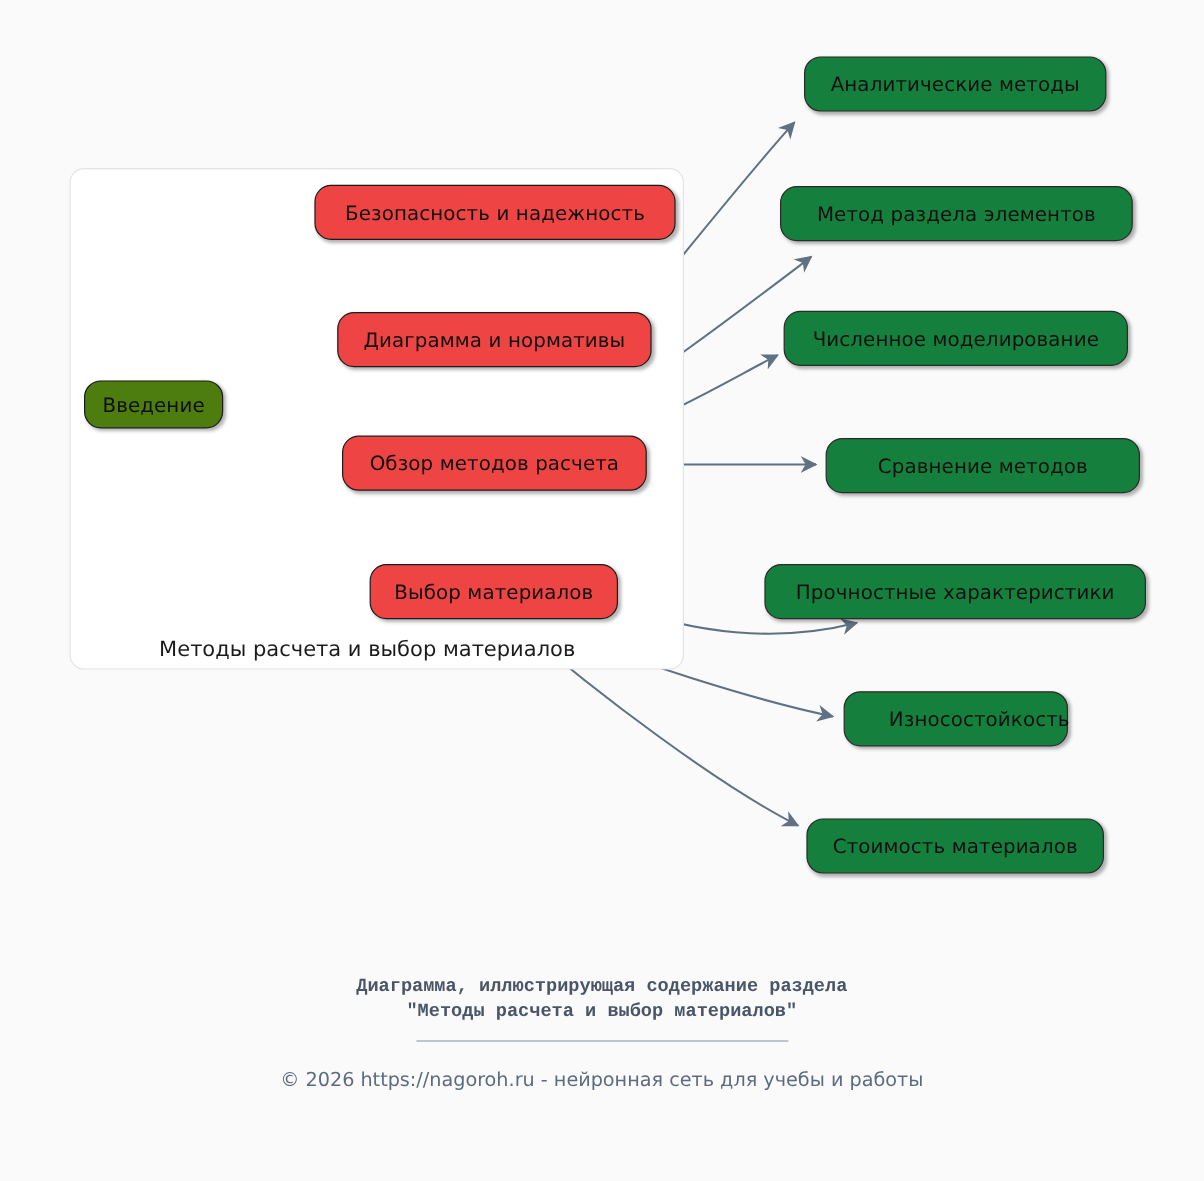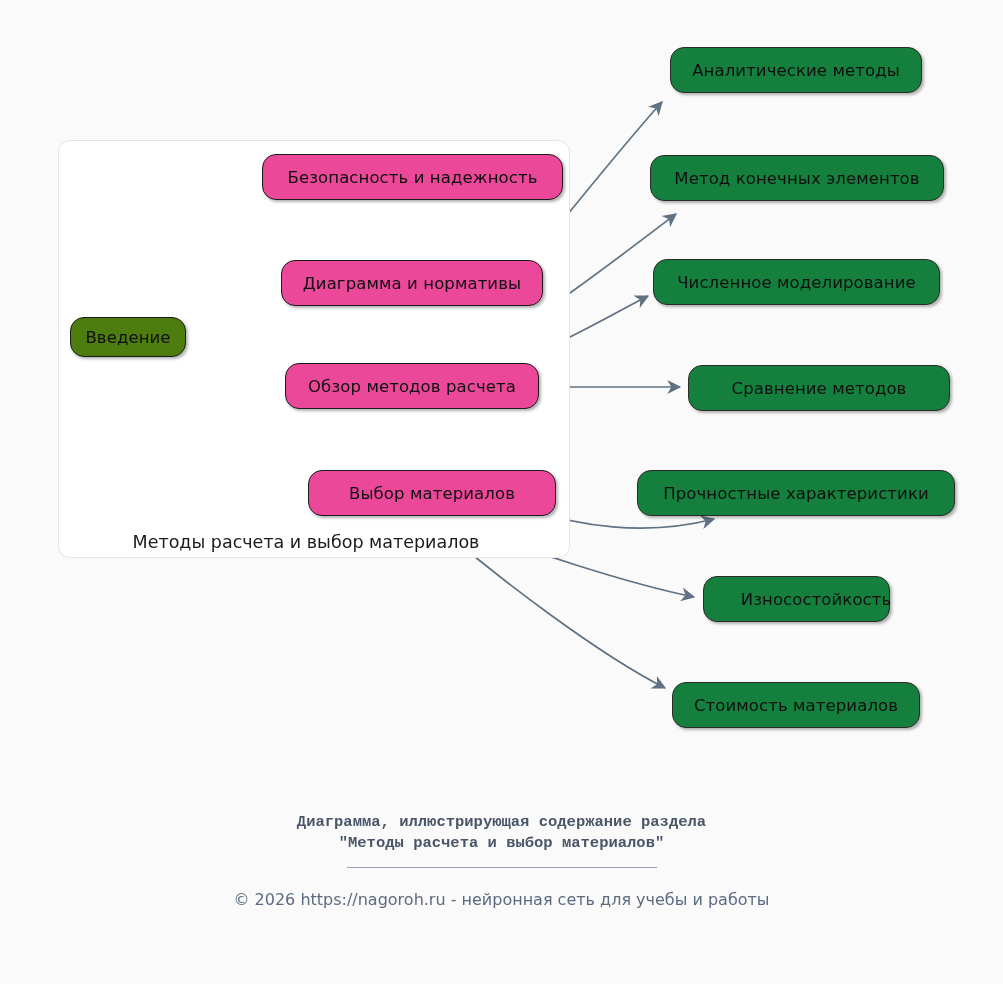--- a/index.html
+++ b/index.html
@@ -50,21 +50,21 @@
     display: flex;
     align-items: center;
     justify-content: center;
     font-size: 16.5px;
     color: #101010;
     white-space: nowrap;
     box-shadow: 2px 2px 3px rgba(0,0,0,0.30);
     letter-spacing: 0.1px;
   }
   .node.root   { background: #4d7c0f; }
-  .node.branch { background: #ec4899; }
+  .node.branch { background: #ef4444; }
   .node.leaf   { background: #15803d; border-color: #2b2b2b; }
 
   .footer {
     position: absolute;
     left: 0;
     width: 1003px;
     text-align: center;
   }
   .footer-title {
     font-size: 15.5px;
@@ -132,29 +132,29 @@
 
   <div class="node branch" style="left:262px; top:154px; width:301px; height:46px;">
     <span>Безопасность и надежность</span>
   </div>
   <div class="node branch" style="left:281px; top:260px; width:262px; height:46px;">
     <span>Диаграмма и нормативы</span>
   </div>
   <div class="node branch" style="left:285px; top:363px; width:254px; height:46px;">
     <span>Обзор методов расчета</span>
   </div>
-  <div class="node branch" style="left:308px; top:470px; width:248px; height:46px;">
+  <div class="node branch" style="left:308px; top:470px; width:207px; height:46px;">
     <span>Выбор материалов</span>
   </div>
 
   <div class="node leaf" style="left:670px; top:47px; width:252px; height:46px;">
     <span>Аналитические методы</span>
   </div>
   <div class="node leaf" style="left:650px; top:155px; width:294px; height:46px;">
-    <span>Метод конечных элементов</span>
+    <span>Метод раздела элементов</span>
   </div>
   <div class="node leaf" style="left:653px; top:259px; width:287px; height:46px;">
     <span>Численное моделирование</span>
   </div>
   <div class="node leaf" style="left:688px; top:365px; width:262px; height:46px;">
     <span>Сравнение методов</span>
   </div>
   <div class="node leaf" style="left:637px; top:470px; width:318px; height:46px;">
     <span>Прочностные характеристики</span>
   </div>

